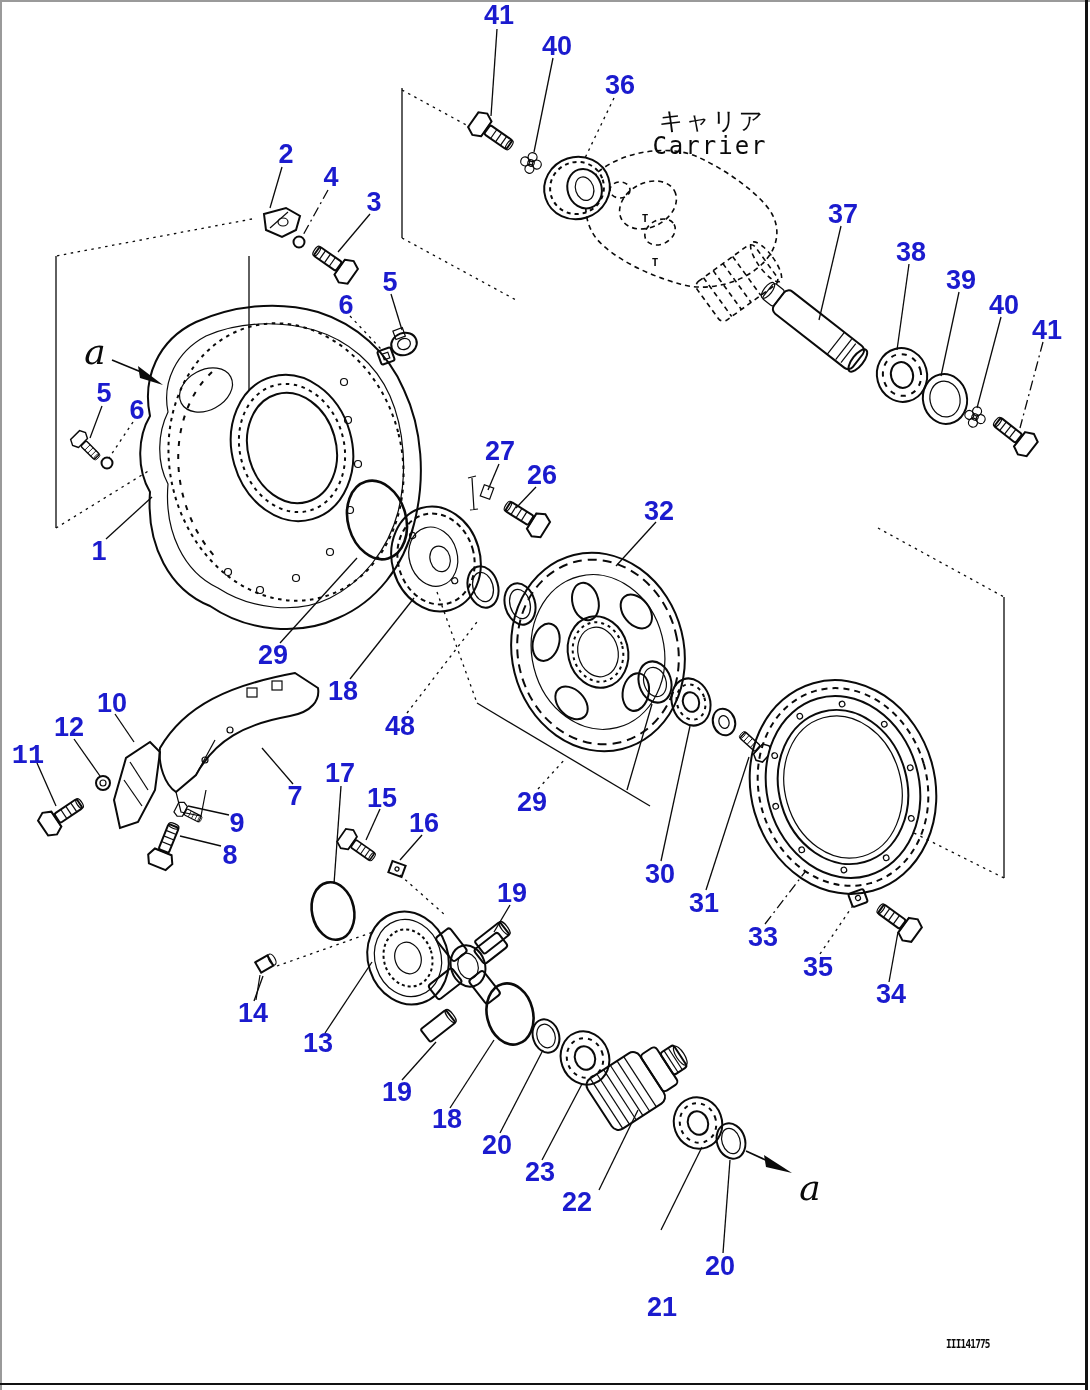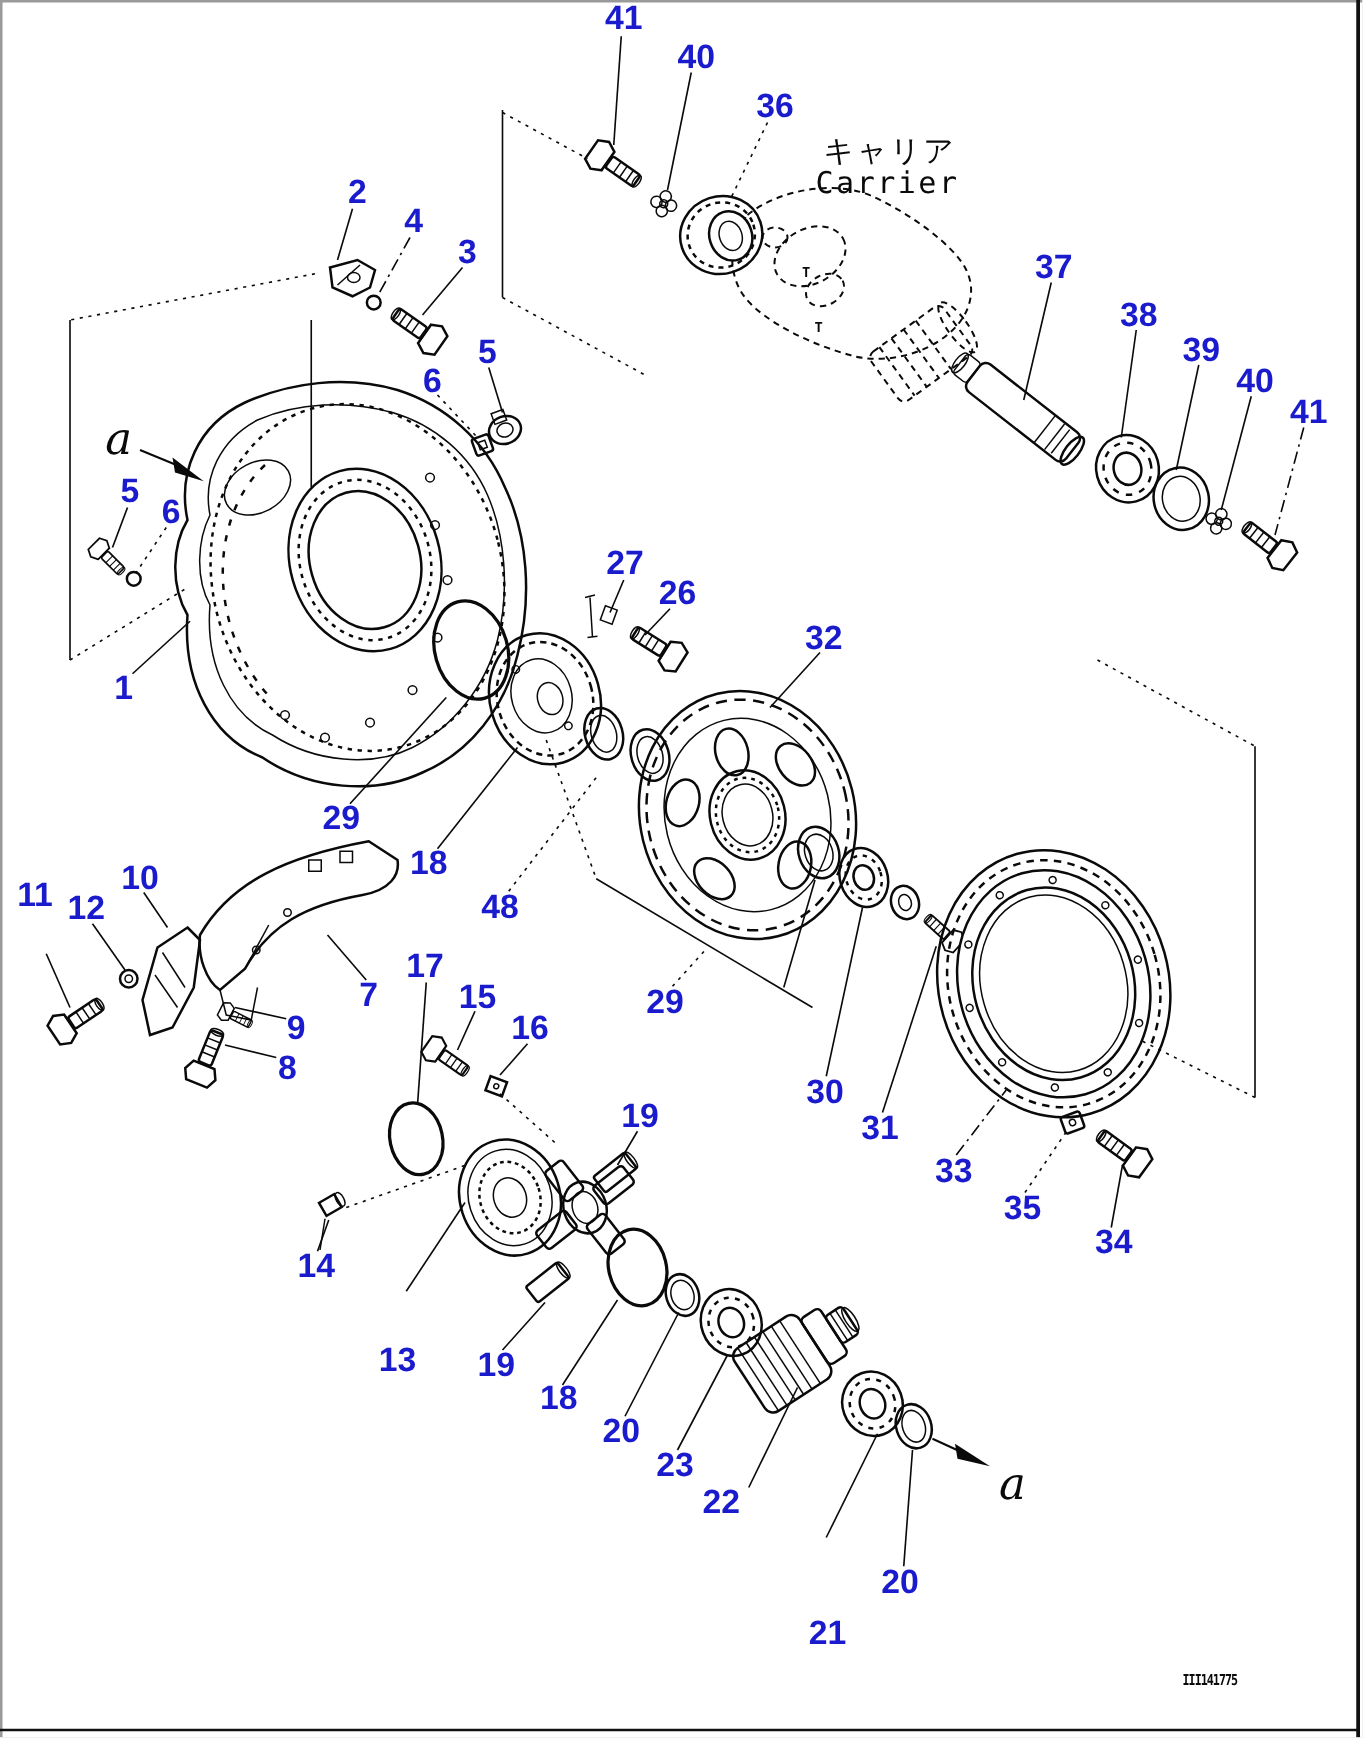--- a/index.html
+++ b/index.html
@@ -416,36 +416,36 @@
       <div class="plabel" style="left: 137px; top: 410px;">6</div>
       <div class="plabel" style="left: 500px; top: 451px;">27</div>
       <div class="plabel" style="left: 542px; top: 475px;">26</div>
       <div class="plabel" style="left: 659px; top: 511px;">32</div>
       <div class="plabel" style="left: 99px; top: 551px;">1</div>
       <div class="plabel" style="left: 273px; top: 655px;">29</div>
       <div class="plabel" style="left: 343px; top: 691px;">18</div>
       <div class="plabel" style="left: 400px; top: 726px;">48</div>
       <div class="plabel" style="left: 112px; top: 703px;">10</div>
       <div class="plabel" style="left: 69px; top: 727px;">12</div>
-      <div class="plabel" style="left: 28px; top: 716px;">11</div>
+      <div class="plabel" style="left: 28px; top: 756px; font-family: Liberation Mono, monospace;">11</div>
       <div class="plabel" style="left: 295px; top: 796px;">7</div>
       <div class="plabel" style="left: 237px; top: 823px;">9</div>
       <div class="plabel" style="left: 230px; top: 855px;">8</div>
       <div class="plabel" style="left: 340px; top: 773px;">17</div>
       <div class="plabel" style="left: 382px; top: 798px;">15</div>
       <div class="plabel" style="left: 424px; top: 823px;">16</div>
       <div class="plabel" style="left: 512px; top: 893px;">19</div>
       <div class="plabel" style="left: 532px; top: 802px;">29</div>
       <div class="plabel" style="left: 660px; top: 874px;">30</div>
       <div class="plabel" style="left: 704px; top: 903px;">31</div>
       <div class="plabel" style="left: 763px; top: 937px;">33</div>
       <div class="plabel" style="left: 818px; top: 967px;">35</div>
       <div class="plabel" style="left: 891px; top: 994px;">34</div>
       <div class="plabel" style="left: 253px; top: 1013px;">14</div>
-      <div class="plabel" style="left: 318px; top: 1043px; margin-top: 45px;">13</div>
+      <div class="plabel" style="left: 318px; top: 1043px;">13</div>
       <div class="plabel" style="left: 397px; top: 1092px;">19</div>
       <div class="plabel" style="left: 447px; top: 1119px;">18</div>
       <div class="plabel" style="left: 497px; top: 1145px;">20</div>
       <div class="plabel" style="left: 540px; top: 1172px;">23</div>
       <div class="plabel" style="left: 577px; top: 1202px;">22</div>
       <div class="plabel" style="left: 662px; top: 1307px;">21</div>
       <div class="plabel" style="left: 720px; top: 1266px;">20</div>
       <div class="slabel" style="left: 95px; top: 352px;">a</div>
       <div class="slabel" style="left: 810px; top: 1188px;">a</div>
       <div class="mlabel" style="left: 645px; top: 218px;">T</div>

